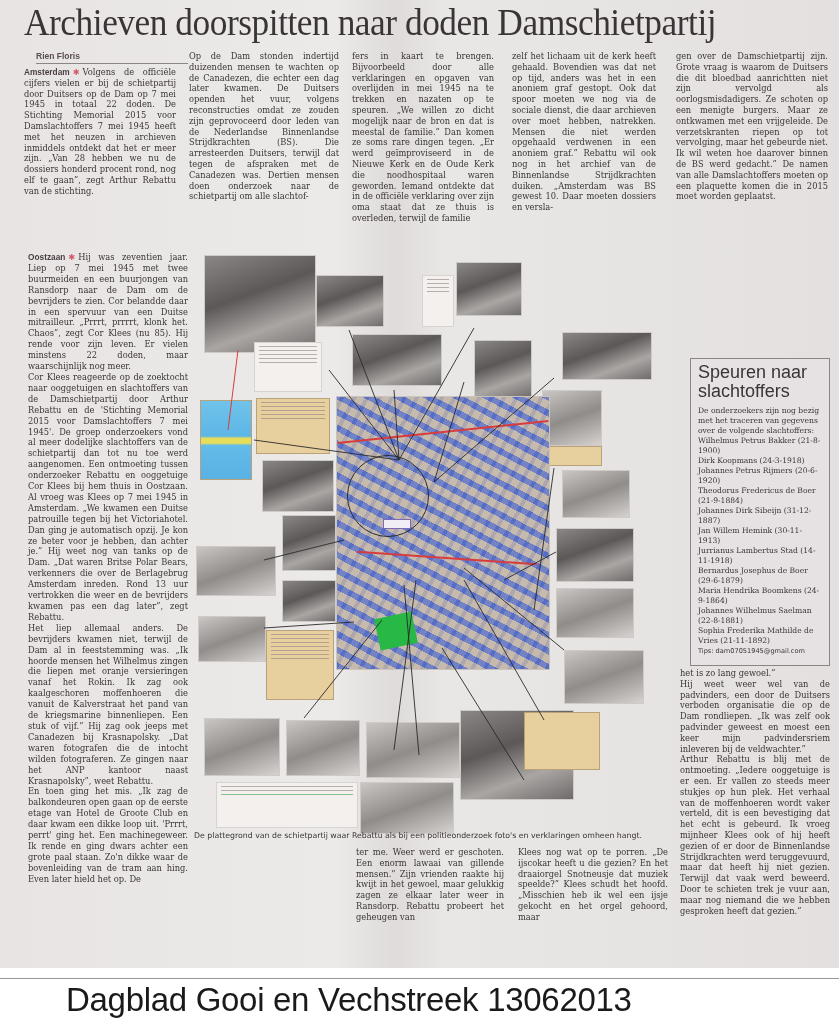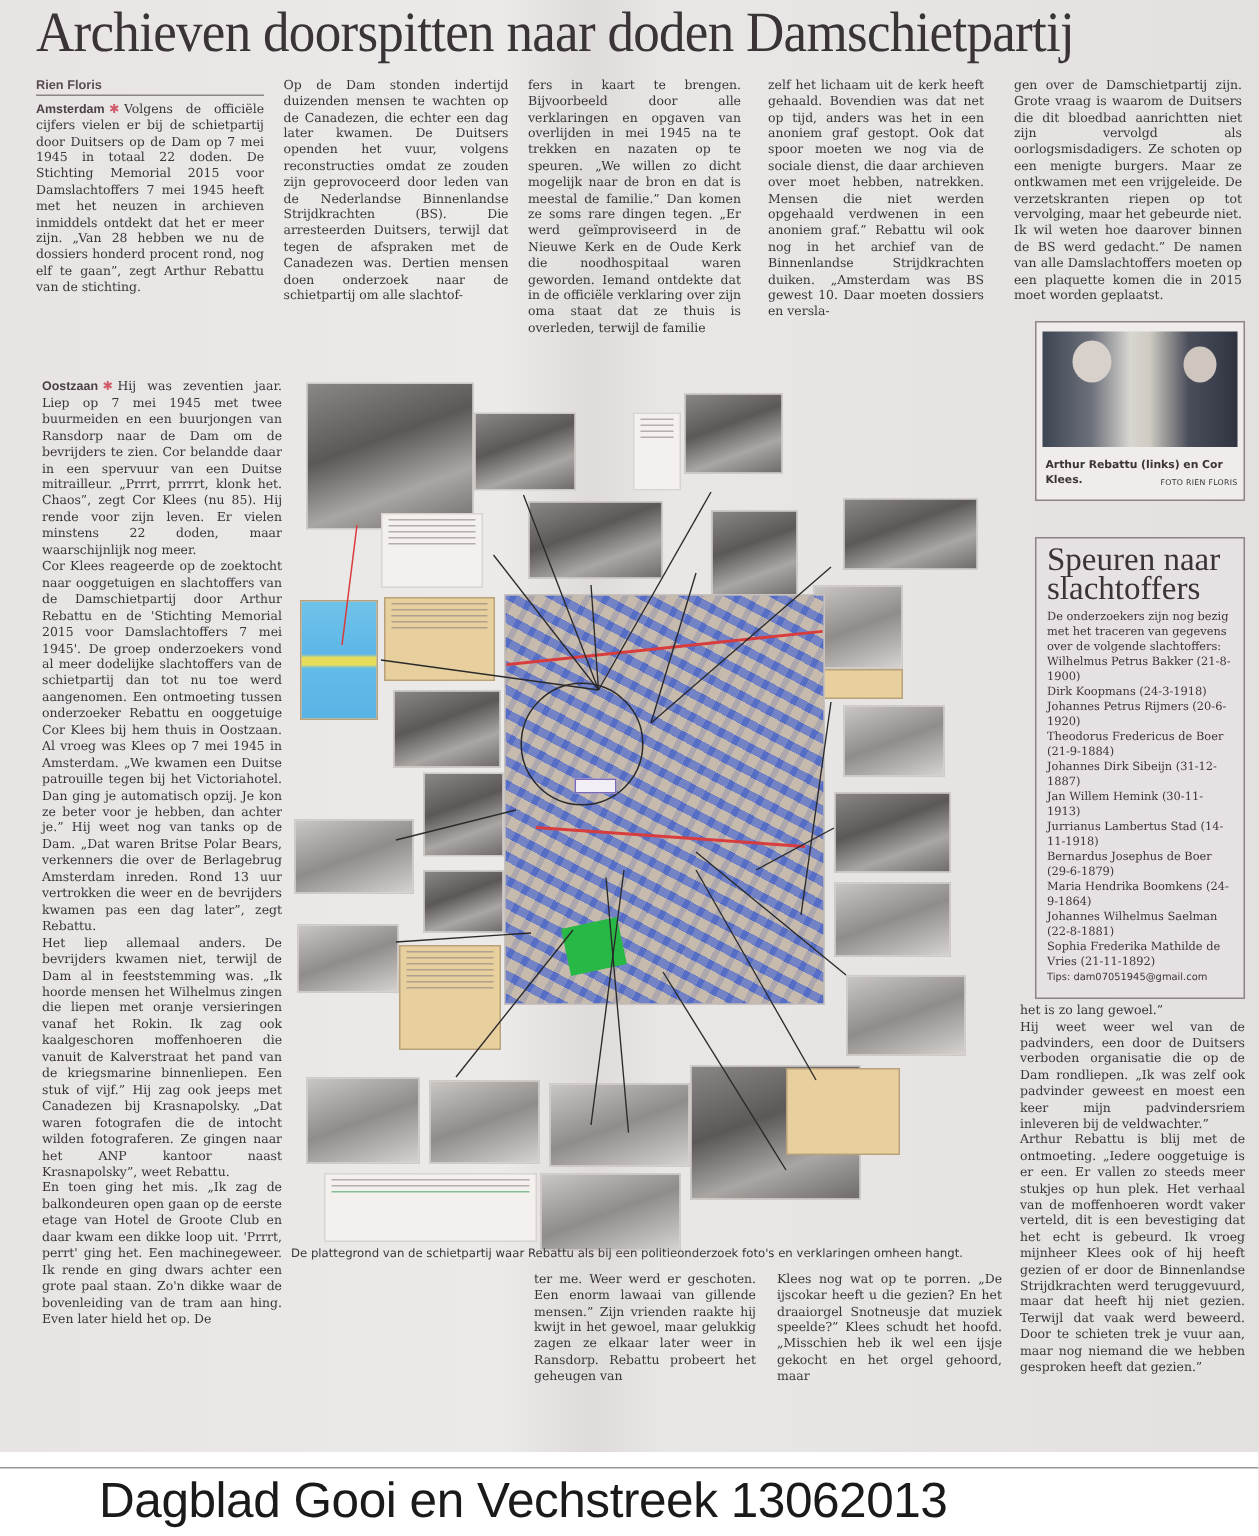--- a/index.html
+++ b/index.html
@@ -14,21 +14,21 @@
     position: absolute; left: 0; top: 0; width: 839px; height: 968px;
     background: linear-gradient(90deg, #e7e4e3 0%, #eceae9 40%, #dedbda 47%, #e9e7e6 53%, #e3e0df 100%);
   }
   .headline1 {
     position: absolute; left: 24px; top: 0px; width: 800px;
     font-family: "Liberation Serif", serif; font-size: 38px; line-height: 44px;
     color: #3a3436; letter-spacing: -0.5px; white-space: nowrap;
     transform: scaleX(0.93); transform-origin: left top;
   }
   .byline {
-    position: absolute; left: 24px; top: 51px; width: 152px;
+    position: absolute; left: 36px; top: 51px; width: 152px;
     font-family: "Liberation Sans", sans-serif; font-size: 8.5px; font-weight: bold;
     color: #5a4e52; border-bottom: 1px solid #8c8486; padding-bottom: 2px;
   }
   .col {
     position: absolute; font-size: 8.3px; line-height: 10.8px;
     text-align: justify; color: #3b3538; hyphens: auto;
   }
   .col p { margin: 0; text-indent: 0; }
   .dateline { font-family: "Liberation Sans", sans-serif; font-weight: bold; color: #4a3f44; }
   .dl-mark { color: #d05a6a; margin: 0 3px; }
@@ -88,21 +88,21 @@
   .sidebar-photo-caption {
     position: absolute; left: 6px; top: 90px; width: 128px;
     font-family: "DejaVu Sans", sans-serif; font-size: 7.2px; line-height: 10px; color: #3a3436; font-weight: bold;
   }
   .photo-credit { font-weight: normal; font-size: 5.2px; letter-spacing: 0.2px; float: right; margin-top: 2px; }
   .infobox {
     position: absolute; left: 690px; top: 358px; width: 138px; height: 306px;
     border: 1px solid #8c8486; background: #e6e1e2;
   }
   .infobox-title {
-    margin: 4px 7px 0 7px; font-family: Liberation Serif, serif; font-size: 22px; line-height: 19px; color: #3a3436;
+    margin: 4px 7px 0 7px; font-family: Liberation Sans, sans-serif; font-size: 18px; line-height: 19px; color: #3a3436;
   }
   .infobox-intro { margin: 5px 7px 0 7px; font-size: 7.6px; line-height: 10px; color: #3b3538; }
   .victim { margin: 0 7px; font-size: 7.6px; line-height: 10px; color: #3b3538; }
   .tips { margin: 1px 7px; font-family: "DejaVu Sans", sans-serif; font-size: 6.6px; color: #3b3538; }
   .footer-band {
     position: absolute; left: 0; top: 968px; width: 839px; height: 56px; background: #ffffff;
   }
   .footer-rule { position: absolute; left: 0; top: 978px; width: 839px; height: 1px; background: #9a9496; }
   .footer-title {
     position: absolute; left: 66px; top: 980px; width: 720px;
@@ -237,30 +237,20 @@
 
   <div class="map-caption">De plattegrond van de schietpartij waar Rebattu als bij een politieonderzoek foto's en verklaringen omheen hangt.</div>
 
   <div class="col" style="left:356px; top:847px; width:148px;">
     <p>ter me. Weer werd er geschoten. Een enorm lawaai van gillende mensen.” Zijn vrienden raakte hij kwijt in het gewoel, maar gelukkig zagen ze elkaar later weer in Ransdorp. Rebattu probeert het geheugen van</p>
   </div>
   <div class="col" style="left:518px; top:847px; width:150px;">
     <p>Klees nog wat op te porren. „De ijscokar heeft u die gezien? En het draaiorgel Snotneusje dat muziek speelde?” Klees schudt het hoofd. „Misschien heb ik wel een ijsje gekocht en het orgel gehoord, maar</p>
   </div>
 
-  <div class="sidebar-photo-frame">
-    <div class="sidebar-photo">
-      <div class="head1"></div>
-      <div class="head2"></div>
-    </div>
-    <div class="sidebar-photo-caption">
-      <span>Arthur Rebattu (links) en Cor Klees.</span>
-      <span class="photo-credit">FOTO RIEN FLORIS</span>
-    </div>
-  </div>
 
   <div class="infobox">
     <div class="infobox-title">Speuren naar slachtoffers</div>
     <div class="infobox-intro">De onderzoekers zijn nog bezig met het traceren van gegevens over de volgende slachtoffers:</div>
     <div class="victim">Wilhelmus Petrus Bakker (21-8-1900)</div>
     <div class="victim">Dirk Koopmans (24-3-1918)</div>
     <div class="victim">Johannes Petrus Rijmers (20-6-1920)</div>
     <div class="victim">Theodorus Fredericus de Boer (21-9-1884)</div>
     <div class="victim">Johannes Dirk Sibeijn (31-12-1887)</div>
     <div class="victim">Jan Willem Hemink (30-11-1913)</div>

